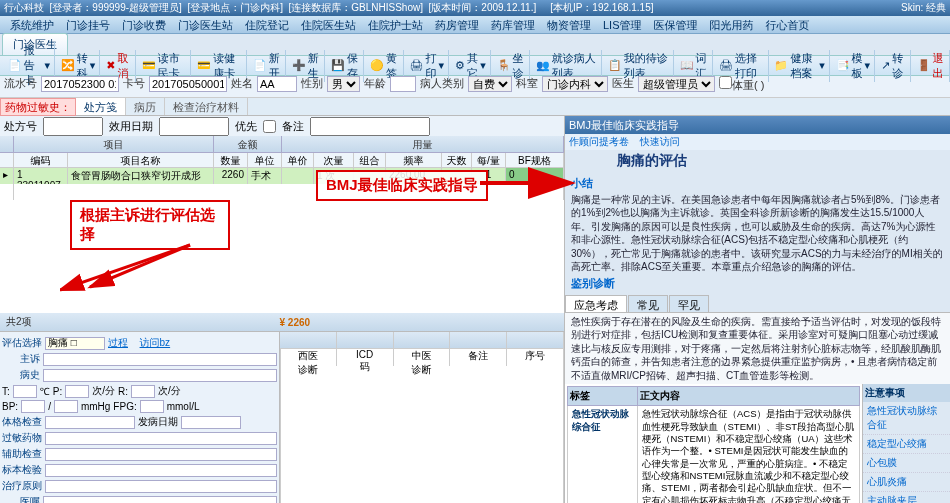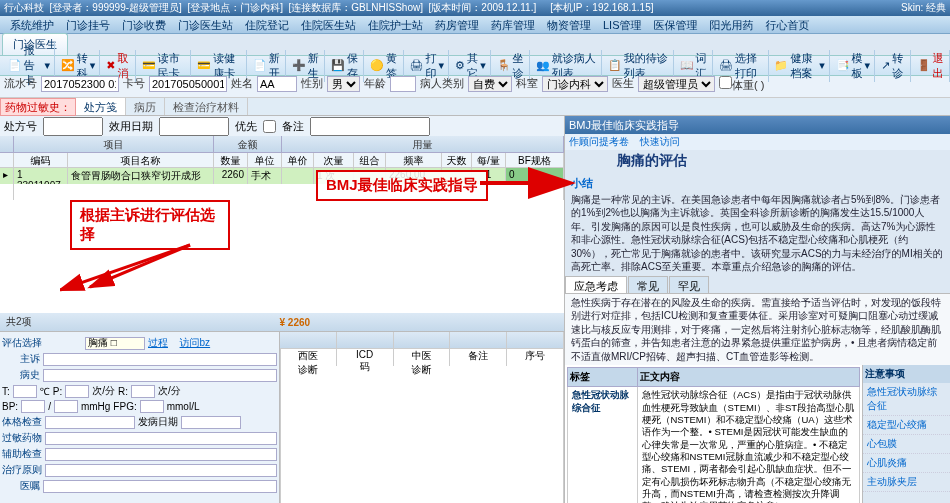--- a/index.html
+++ b/index.html
@@ -208,21 +208,21 @@
     <div class="gridspace"></div>
     <div class="gridfoot">
       <span>共2项</span>
       <span style="color:#c60;font-weight:bold">¥ 2260</span>
       <span></span>
     </div>
 
     <div class="lower">
       <div class="lowerleft">
         <div class="row"><label>评估选择</label>
-          <input style="width: 60px; background: rgb(255, 255, 238); margin-left: 40px;" value="胸痛 □">
+          <input style="width: 60px; background: rgb(255, 255, 238);" value="胸痛 □">
           <a class="link">过程</a>&nbsp;&nbsp;
           <a class="link">访问bz</a>
         </div>
         <div class="row">
             <label>主诉</label>
             <input style="flex: 1 1 0%;">
           </div>
         <div class="row">
             <label>病史</label>
             <input style="flex: 1 1 0%;">
@@ -250,20 +250,24 @@
           </div>
         <div class="row">
             <label>过敏药物</label>
             <input style="flex: 1 1 0%;">
           </div>
         <div class="row">
             <label>辅助检查</label>
             <input style="flex: 1 1 0%;">
           </div>
         <div class="row">
+            <label>标本检验</label>
+            <input style="flex: 1 1 0%;">
+          </div>
+        <div class="row">
             <label>治疗原则</label>
             <input style="flex: 1 1 0%;">
           </div>
         <div class="row">
             <label>医嘱</label>
             <input style="flex: 1 1 0%;">
           </div>
 
       </div>
       <div class="lowerright">
@@ -283,20 +287,21 @@
   <div class="right">
     <div class="rtitle">BMJ最佳临床实践指导</div>
     <div class="rlinks">
       <a>作顾问提考卷</a>
       <a>快速访问</a>
     </div>
     <div class="rheading">胸痛的评估</div>
     <div class="rsection">
       <div class="sub">小结</div>
       <div>胸痛是一种常见的主诉。在美国急诊患者中每年因胸痛就诊者占5%到8%。门诊患者的1%到2%也以胸痛为主诉就诊。英国全科诊所新诊断的胸痛发生达15.5/1000人年。引发胸痛的原因可以是良性疾病，也可以威胁及生命的疾病。高达7%为心源性和非心源性。急性冠状动脉综合征(ACS)包括不稳定型心绞痛和心肌梗死（约30%），死亡常见于胸痛就诊的患者中。该研究显示ACS的力与未经治疗的MI相关的高死亡率。排除ACS至关重要。本章重点介绍急诊的胸痛的评估。</div>
+      <div class="sub">鉴别诊断</div>
     </div>
     <div class="rtabs">
       <span class="active">应急考虑</span>
       <span>常见</span>
       <span>罕见</span>
     </div>
     <div class="rsection" style="background:#f5f8fb">急性疾病于存在潜在的风险及生命的疾病。需直接给予适当评估时，对发现的饭段特别进行对症排，包括ICU检测和复查重要体征。采用诊室对可疑胸口阻塞心动过缓减速比与核反应专用测排，对于疼痛，一定然后将注射剂心脏标志物等，经肌酸肌酶肌钙蛋白的筛查，并告知患者注意的边界紧急提供重症监护病房，• 且患者病情稳定前不适直做MRI/CP招铸、超声扫描、CT血管造影等检测。</div>
     <div class="rcontent">
       <div class="rmain">
         <table>

